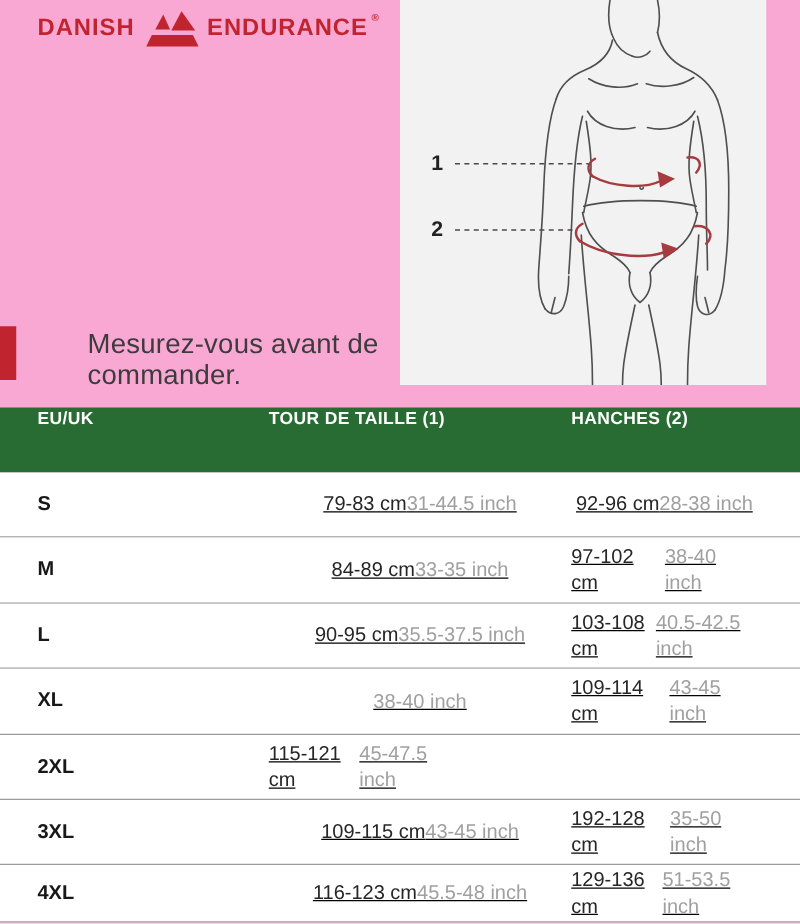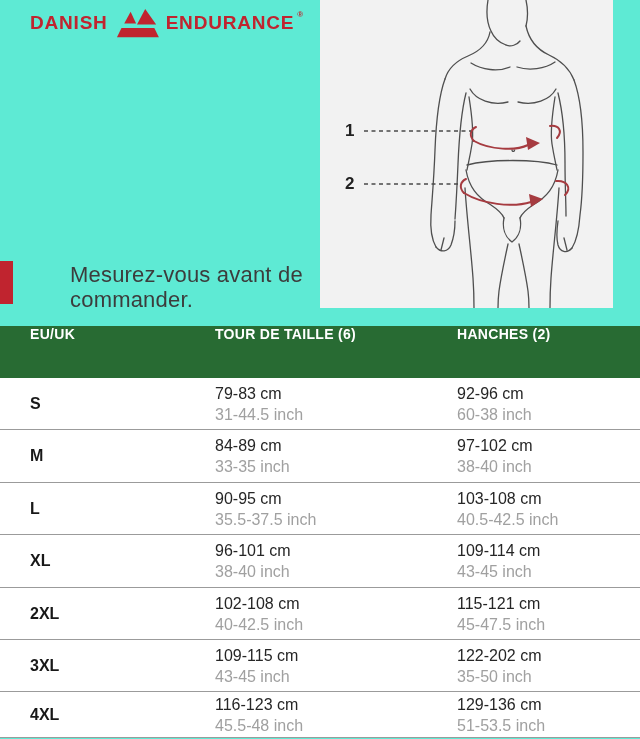--- a/index.html
+++ b/index.html
@@ -10,21 +10,21 @@
     --text-gray:#a0a0a0;
     --figure-bg:#f2f2f2;
     --divider:#9b9b9b;
     --figure-line:#4f4f4f;
   }
   *{margin:0;padding:0;box-sizing:border-box;}
   html,body{background:#ffffff;}
   .canvas{
     position:relative;
     width:640px;height:739px;
-    background:#5eead4;
+    background:#f9a8d4;
     font-family:"Liberation Sans", sans-serif;
     overflow:hidden;
   }
 
   
   .logo{
     position:absolute;left:30px;top:6px;height:34px;
     display:flex;align-items:center;gap:6px;
     color:var(--brand-red);
   }
@@ -82,21 +82,21 @@
   .trow{
     display:flex;align-items:center;height:52px;
     border-bottom:1px solid var(--divider);
     background:#ffffff;
   }
   .trow:nth-of-type(3),.trow:nth-of-type(5){height:53px;}
   .trow:last-of-type{height:46px;}
   .size{
     font-size:16px;font-weight:700;color:#181818;
   }
-  .cellpair{display:flex;flex-direction:column;justify-content:center;}
+  .cellpair{display:flex;justify-content:center;text-decoration:underline;}
   .cm{font-size:16px;color:var(--text-dark);line-height:21px;}
   .inch{font-size:16px;color:var(--text-gray);line-height:21px;}
 </style>
 </head>
 <body>
 
 <div class="canvas">
 
   <header class="logo">
     <span class="logo-word">DANISH</span>
@@ -164,33 +164,33 @@
 
   <div class="accent-bar"></div>
   <p class="instruction-text">
     <span>Mesurez-vous avant de</span><br>
     <span>commander.</span>
   </p>
 
   <section class="size-table">
     <div class="thead">
       <div class="col1 th">EU/UK</div>
-      <div class="col2 th">TOUR DE TAILLE (6)</div>
+      <div class="col2 th">TOUR DE TAILLE (1)</div>
       <div class="col3 th">HANCHES (2)</div>
     </div>
 
     <div class="trow">
       <div class="col1 size">S</div>
       <div class="col2 cellpair">
         <div class="cm">79-83 cm</div>
         <div class="inch">31-44.5 inch</div>
       </div>
       <div class="col3 cellpair">
         <div class="cm">92-96 cm</div>
-        <div class="inch">60-38 inch</div>
+        <div class="inch">28-38 inch</div>
       </div>
     </div>
 
     <div class="trow">
       <div class="col1 size">M</div>
       <div class="col2 cellpair">
         <div class="cm">84-89 cm</div>
         <div class="inch">33-35 inch</div>
       </div>
       <div class="col3 cellpair">
@@ -207,49 +207,44 @@
       </div>
       <div class="col3 cellpair">
         <div class="cm">103-108 cm</div>
         <div class="inch">40.5-42.5 inch</div>
       </div>
     </div>
 
     <div class="trow">
       <div class="col1 size">XL</div>
       <div class="col2 cellpair">
-        <div class="cm">96-101 cm</div>
         <div class="inch">38-40 inch</div>
       </div>
       <div class="col3 cellpair">
         <div class="cm">109-114 cm</div>
         <div class="inch">43-45 inch</div>
       </div>
     </div>
 
     <div class="trow">
       <div class="col1 size">2XL</div>
-      <div class="col2 cellpair">
-        <div class="cm">102-108 cm</div>
-        <div class="inch">40-42.5 inch</div>
-      </div>
       <div class="col3 cellpair">
         <div class="cm">115-121 cm</div>
         <div class="inch">45-47.5 inch</div>
       </div>
     </div>
 
     <div class="trow">
       <div class="col1 size">3XL</div>
       <div class="col2 cellpair">
         <div class="cm">109-115 cm</div>
         <div class="inch">43-45 inch</div>
       </div>
       <div class="col3 cellpair">
-        <div class="cm">122-202 cm</div>
+        <div class="cm">192-128 cm</div>
         <div class="inch">35-50 inch</div>
       </div>
     </div>
 
     <div class="trow">
       <div class="col1 size">4XL</div>
       <div class="col2 cellpair">
         <div class="cm">116-123 cm</div>
         <div class="inch">45.5-48 inch</div>
       </div>

